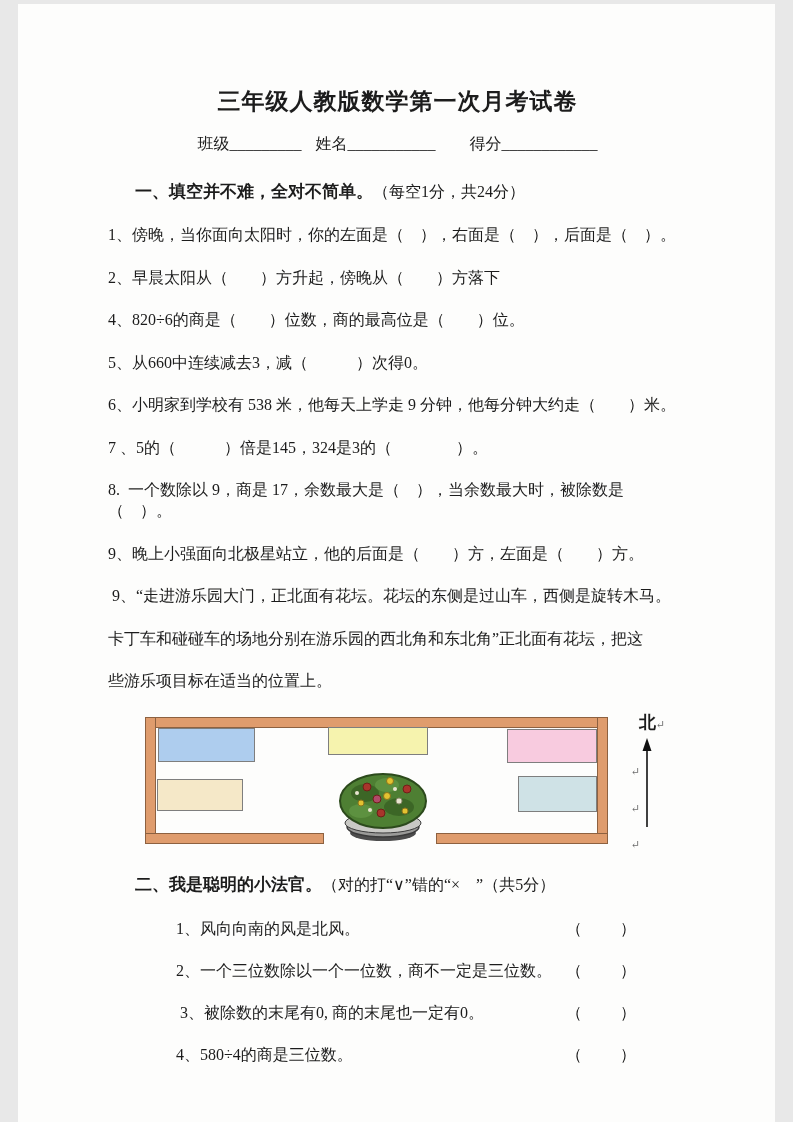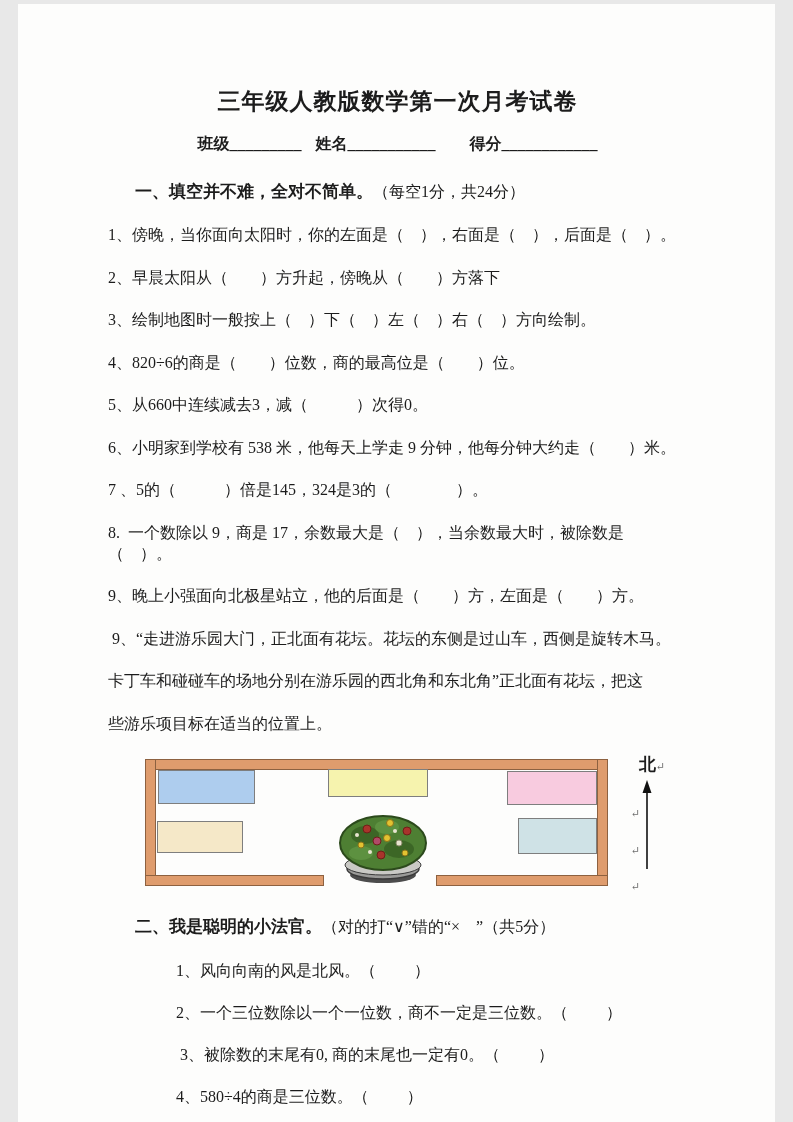--- a/index.html
+++ b/index.html
@@ -20,21 +20,21 @@
     text-align: center;
     font-size: 23px;
     font-weight: bold;
     letter-spacing: 1px;
   }
   .header-line {
     margin-top: 17px;
     display: flex;
     justify-content: center;
     font-size: 16px;
-    font-weight: bold;
+    font-weight: normal;
   }
   .header-field { white-space: pre; }
   .hf-name { margin-left: 14px; }
   .hf-score { margin-left: 34px; }
 
   .sec-heading {
     margin: 25px 0 21px 27px;
     font-size: 17px;
   }
   .sec-heading .bold { font-weight: bold; }
@@ -74,21 +74,21 @@
   .ret-mark { font-size: 11px; color: #6e6e6e; font-weight: normal; }
   .north-arrow { position: absolute; left: 9px; top: 24px; }
   .rm-1 { position: absolute; left: 0; top: 52px; }
   .rm-2 { position: absolute; left: 0; top: 89px; }
   .rm-3 { position: absolute; left: 0; top: 125px; }
 
   
   .s2-heading { margin: 14px 0 22px 27px; }
   .judge-row {
     display: flex;
-    justify-content: flex-start;
+    justify-content: space-between;
     margin: 0 0 21px 68px;
     width: 462px;
     font-size: 16px;
     line-height: 21px;
     white-space: pre-wrap;
   }
   .answer-blank { letter-spacing: 2px; }
 </style>
 </head>
 <body>
@@ -104,21 +104,20 @@
       <span class="header-field hf-score">得分____________</span>
     </div>
 
     <div class="sec-heading">
       <span class="bold">一、填空并不难，全对不简单。</span><span class="note">（每空1分，共24分）</span>
     </div>
 
     <div>
       <div class="q">1、傍晚，当你面向太阳时，你的左面是（　），右面是（　），后面是（　）。</div>
       <div class="q">2、早晨太阳从（　　）方升起，傍晚从（　　）方落下</div>
-      <div class="q">3、绘制地图时一般按上（　）下（　）左（　）右（　）方向绘制。</div>
       <div class="q">4、820÷6的商是（　　）位数，商的最高位是（　　）位。</div>
       <div class="q">5、从660中连续减去3，减（　　　）次得0。</div>
       <div class="q">6、小明家到学校有 538 米，他每天上学走 9 分钟，他每分钟大约走（　　）米。</div>
       <div class="q">7 、5的（　　　）倍是145，324是3的（　　　　）。</div>
       <div class="q">8.  一个数除以 9，商是 17，余数最大是（　），当余数最大时，被除数是（　）。</div>
       <div class="q">9、晚上小强面向北极星站立，他的后面是（　　）方，左面是（　　）方。</div>
       <div class="q"> 9、“走进游乐园大门，正北面有花坛。花坛的东侧是过山车，西侧是旋转木马。</div>
       <div class="q">卡丁车和碰碰车的场地分别在游乐园的西北角和东北角”正北面有花坛，把这</div>
       <div class="q">些游乐项目标在适当的位置上。</div>
     </div>

